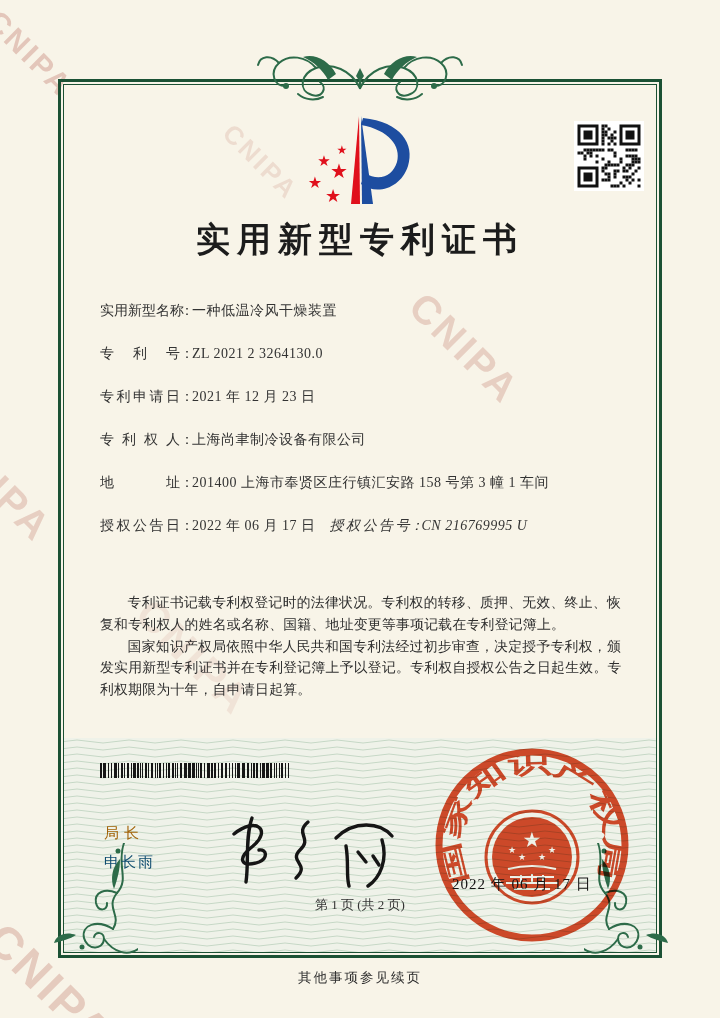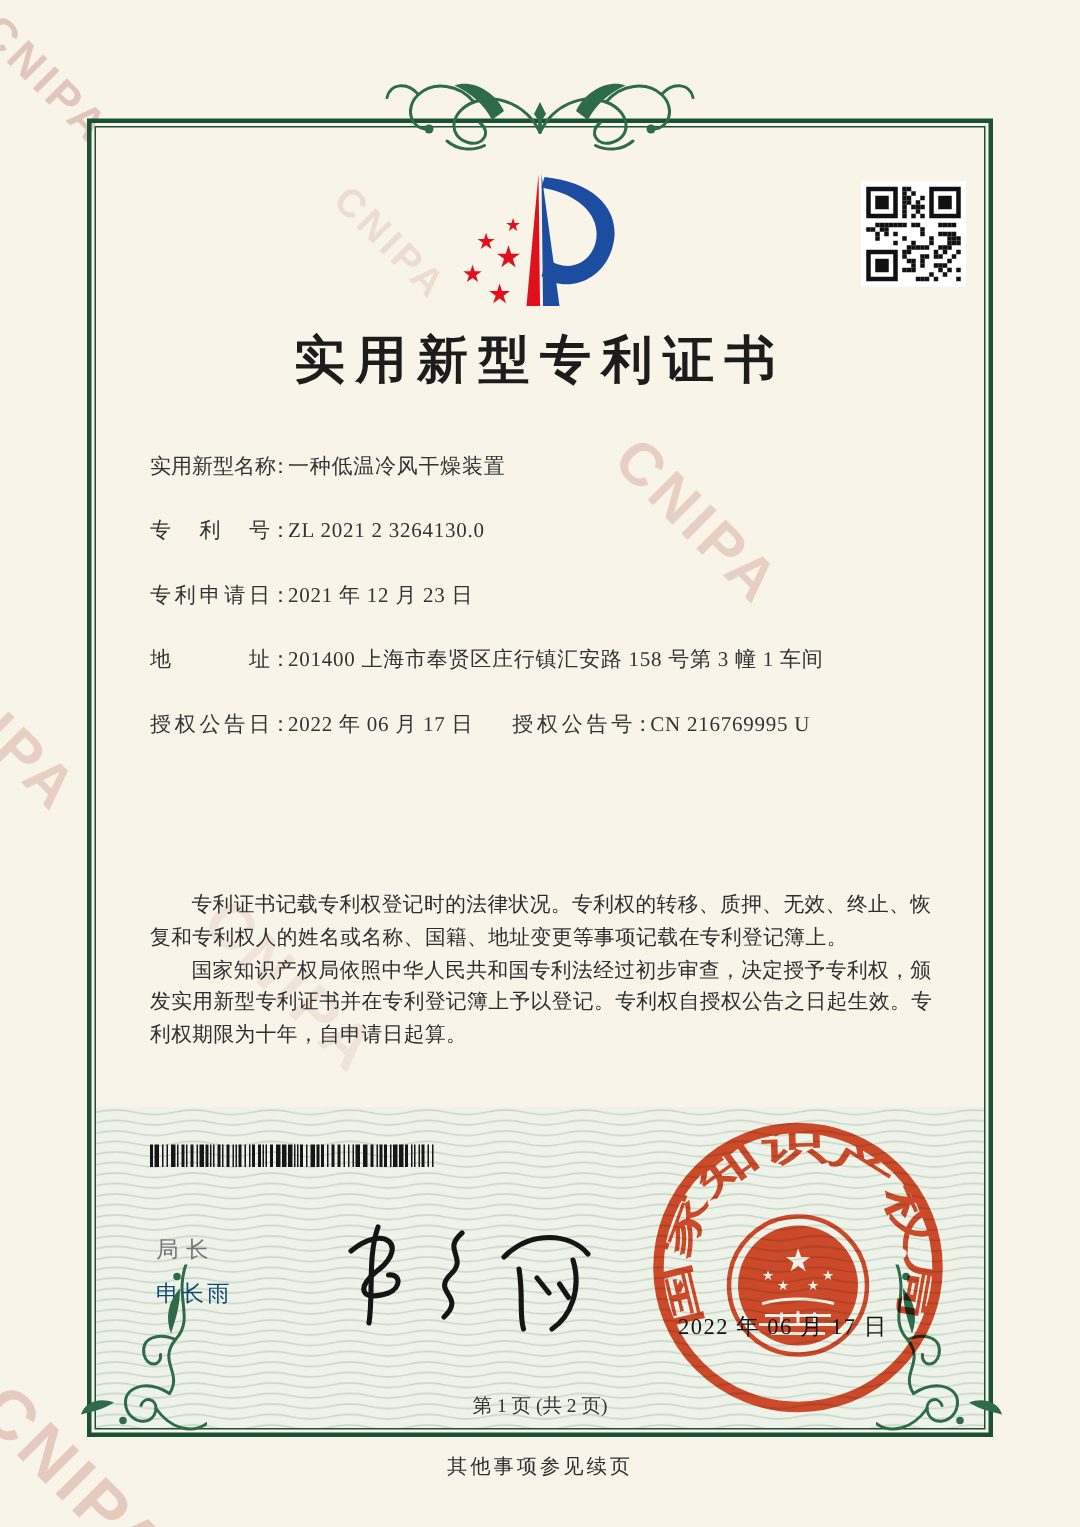--- a/index.html
+++ b/index.html
@@ -33,39 +33,39 @@
   .qr{position:absolute;left:574px;top:121px;width:70px;height:70px;background:#fff;}
 
   .title{position:absolute;left:0;right:0;top:217px;text-align:center;font-size:34px;font-weight:700;
          letter-spacing:7px;color:#1c1c1c;}
 
   .fields{position:absolute;left:100px;top:302px;width:540px;font-size:14px;color:#333;}
   .frow{height:21px;margin-bottom:22px;white-space:nowrap;}
   .flabel{display:inline-block;width:80px;text-align:justify;text-align-last:justify;vertical-align:top;}
   .fcolon{display:inline-block;width:12px;}
   .fvalue{letter-spacing:.5px;}
-  .fpair2{margin-left:26px;}
+  .fpair2{margin-left:14px;font-style:italic;}
 
   .paras{position:absolute;left:100px;top:592px;width:522px;font-size:13.8px;line-height:21.8px;
          color:#2e2e2e;letter-spacing:.3px;}
   .paras p{margin:0;text-indent:2em;}
 
   .barcode{position:absolute;left:100px;top:763px;width:192px;height:15px;}
   .barcode div{position:absolute;top:0;height:100%;background:#161616;}
 
   .director-label{position:absolute;left:104px;top:824px;font-family:"Liberation Sans",sans-serif;
-                  font-size:15px;letter-spacing:5px;color:#737373;}
+                  font-size:15px;letter-spacing:5px;color:#a16207;}
   .director-name{position:absolute;left:104px;top:853px;font-family:"Liberation Sans",sans-serif;
                  font-size:15px;letter-spacing:2px;color:#0c4a6e;}
   .signature{position:absolute;left:222px;top:806px;}
 
   .seal{position:absolute;left:430px;top:743px;width:204px;height:204px;mix-blend-mode:multiply;opacity:.94;}
   .seal-date{position:absolute;left:452px;top:875px;font-size:15px;letter-spacing:1px;color:#141414;z-index:5;}
 
-  .page-info{position:absolute;left:0;right:0;top:928px;text-align:center;font-size:13px;color:#333;z-index:4;}
+  .page-info{position:absolute;left:0;right:0;top:896px;text-align:center;font-size:13px;color:#333;z-index:4;}
   .footer-note{position:absolute;left:0;right:0;top:969px;text-align:center;font-size:13.5px;
                letter-spacing:2px;color:#2e2e2e;}
 </style>
 </head>
 <body>
 
 <div class="page">
 
   <div class="wm wm1">CNIPA</div>
   <div class="wm wm2">CNIPA</div>
@@ -264,20 +264,23 @@
     <div class="frow">
       <span class="flabel">实用新型名称</span><span class="fcolon">：</span><span class="fvalue">一种低温冷风干燥装置</span>
     </div>
     <div class="frow">
       <span class="flabel">专利号</span><span class="fcolon">：</span><span class="fvalue">ZL 2021 2 3264130.0</span>
     </div>
     <div class="frow">
       <span class="flabel">专利申请日</span><span class="fcolon">：</span><span class="fvalue">2021 年 12 月 23 日</span>
     </div>
     <div class="frow">
+      <span class="flabel">专利权人</span><span class="fcolon">：</span><span class="fvalue">上海尚聿制冷设备有限公司</span>
+    </div>
+    <div class="frow">
       <span class="flabel">地址</span><span class="fcolon">：</span><span class="fvalue">201400 上海市奉贤区庄行镇汇安路 158 号第 3 幢 1 车间</span>
     </div>
     <div class="frow">
       <span class="flabel">授权公告日</span><span class="fcolon">：</span><span class="fvalue">2022 年 06 月 17 日</span><span class="fpair2"><span class="flabel">授权公告号</span><span class="fcolon">：</span><span class="fvalue">CN 216769995 U</span></span>
     </div>
   </div>
 
   <div class="paras">
     <p>专利证书记载专利权登记时的法律状况。专利权的转移、质押、无效、终止、恢复和专利权人的姓名或名称、国籍、地址变更等事项记载在专利登记簿上。</p>
     <p>国家知识产权局依照中华人民共和国专利法经过初步审查，决定授予专利权，颁发实用新型专利证书并在专利登记簿上予以登记。专利权自授权公告之日起生效。专利权期限为十年，自申请日起算。</p>

